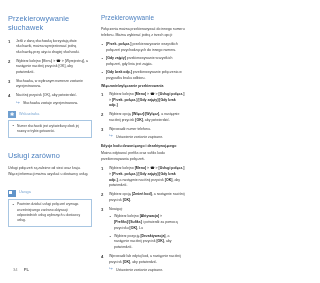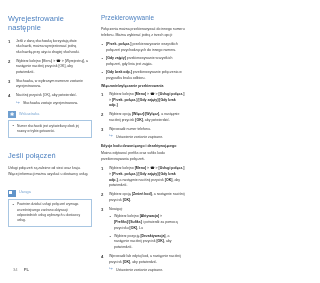--- a/index.html
+++ b/index.html
@@ -164,21 +164,21 @@
   .pglang{font-size:4.2px;color:#6f6f6f;font-weight:bold;}
 </style>
 </head>
 <body>
 
 <div class="page">
   <div class="cols">
 
     <div class="col">
 
-      <h2 class="sec big">Wyrejestrowanie następnie</h2>
+      <h2 class="sec big">Przekierowywanie słuchawek</h2>
 
       <ol class="steps">
         <li>Jeśli z daną słuchawką korzystają dwie słuchawki, można wyrejestrować jedną słuchawkę przy użyciu drugiej słuchawki.</li>
         <li>Wybierz kolejno [Menu] &gt; <b>☎</b> &gt; [Wyrejestruj], a następnie naciśnij przycisk [OK], aby potwierdzić.</li>
         <li>Słuchawka, w wybranym numerze zostanie wyrejestrowana.</li>
         <li>
           <span>Naciśnij przycisk [OK], aby potwierdzić.</span>
           <div class="result">Słuchawka zostaje wyrejestrowana.</div>
         </li>
       </ol>
@@ -190,21 +190,21 @@
         </div>
         <div class="cbody">
           <ul class="bullets">
             <li>Numer słuchawki jest wyświetlany obok jej nazwy w trybie gotowości.</li>
           </ul>
         </div>
       </div>
 
       <div class="spacer-lg"></div>
 
-      <h2 class="sec big">Jeśli połączeń</h2>
+      <h2 class="sec big">Usługi zarówno</h2>
       <p class="intro">Usługi połączeń są zależne od sieci oraz kraju. Więcej informacji można uzyskać u dostawcy usług.</p>
 
       <div class="spacer-sm"></div>
 
       <div class="callout">
         <div class="chead">
           <span class="ico note"></span>
           <span class="clabel">Uwaga</span>
         </div>
         <div class="cbody">

